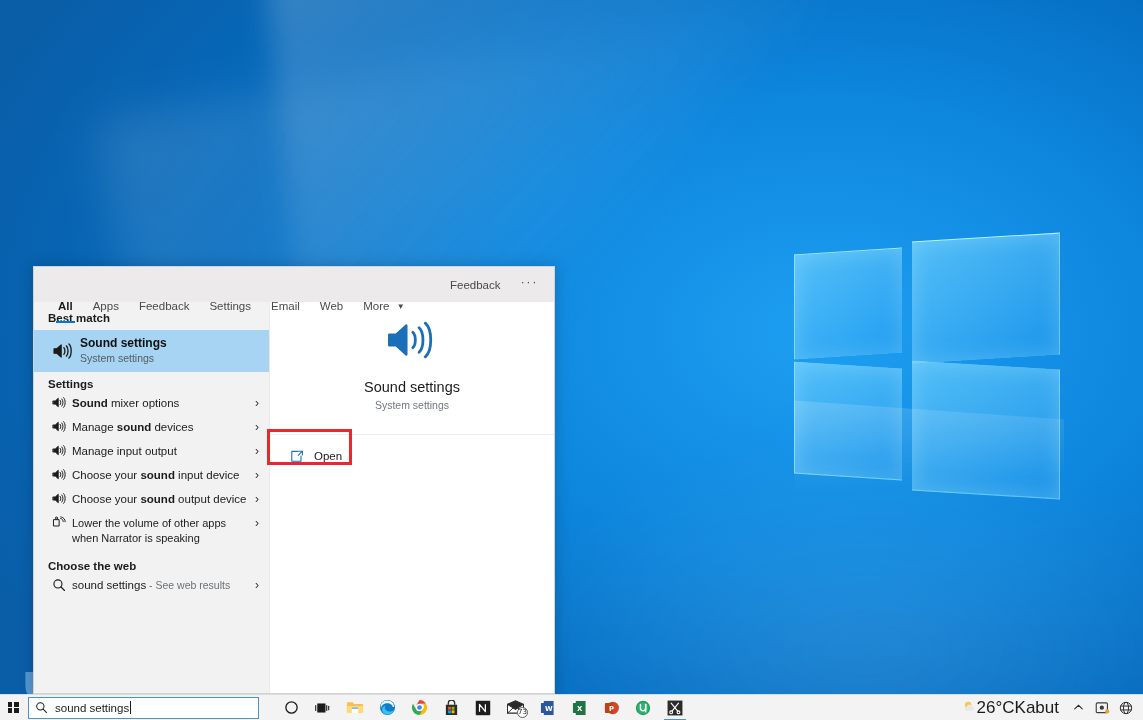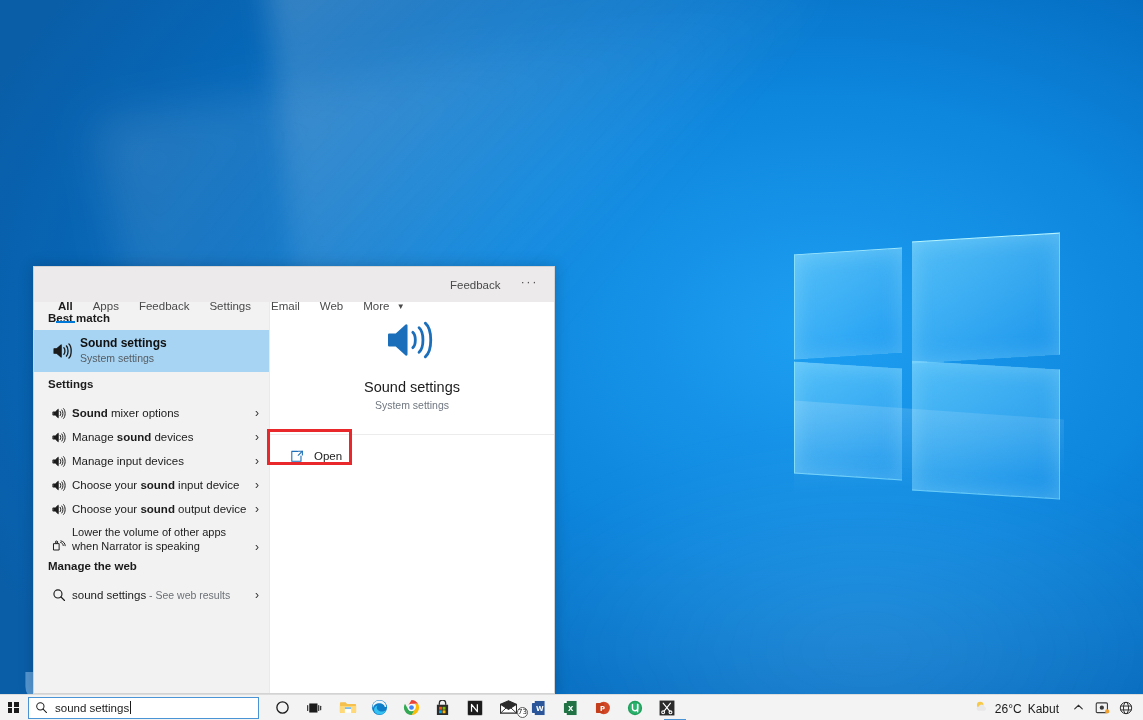--- a/index.html
+++ b/index.html
@@ -164,21 +164,21 @@
     overflow: hidden;
   }
   .group-header {
     font-size: 11.5px;
     font-weight: bold;
     color: #1b1b1b;
     padding: 6px 0 6px 14px;
   }
   .result-row {
     display: flex;
-    align-items: flex-end;
+    align-items: flex-start;
     height: 24px;
     padding: 0 6px 0 12px;
     cursor: default;
   }
   .result-row.tall { height: 42px; align-items: center; }
   .result-row.selected { background: #a7d4f2; }
   .row-icon {
     width: 26px; flex: 0 0 26px;
     display: flex; align-items: center; justify-content: center;
     color: #1b1b1b;
@@ -295,40 +295,40 @@
   .caret-bar {
     display: inline-block;
     width: 1px; height: 13px;
     background: #1b1b1b;
     vertical-align: -2px;
     margin-left: 1px;
   }
   .tb-icons { display: flex; align-items: center; margin-left: 16px; }
   .tb-item {
     width: 32px; height: 26px;
-    display: flex; align-items: center; 
+    display: flex; align-items: center; justify-content: center;
     position: relative;
     flex: 0 0 auto;
   }
   .tb-item.active-underline::after {
     content: "";
     position: absolute;
     left: 5px; right: 5px; bottom: 0;
     height: 2px; background: #4a93d4;
   }
   .tray {
     margin-left: auto;
     display: flex;
     align-items: center;
     padding-right: 6px;
     gap: 2px;
   }
   .weather {
-    display: flex; align-items: flex-end; gap: 6px;
-    font-size: 12px; color: #1b1b1b;
+    display: flex; align-items: flex-end; 
+    font-size: 17px; color: #1b1b1b;
     padding: 0 6px;
     white-space: nowrap;
   }
   .tray-icon {
     width: 22px; height: 26px;
     display: flex; align-items: center; justify-content: center;
   }
   .badge {
     position: absolute;
     right: 3px; bottom: 3px;
@@ -445,21 +445,21 @@
 
       <div class="result-row">
         <span class="row-icon">
           <svg width="15" height="13" viewBox="0 0 24 20" fill="none" stroke="#1b1b1b" stroke-width="1.6" stroke-linecap="round">
             <path d="M2 7.5 H5.2 L10 3.2 V16.8 L5.2 12.5 H2 Z" fill="#1b1b1b" stroke="#1b1b1b" stroke-width="1.4" stroke-linejoin="round"></path>
             <path d="M13 6.4 C14.5 7.7 14.5 12.3 13 13.6"></path>
             <path d="M15.8 4.3 C18.2 6.4 18.2 13.6 15.8 15.7"></path>
             <path d="M18.6 2.2 C21.9 5.1 21.9 14.9 18.6 17.8"></path>
           </svg>
         </span>
-        <span class="row-text"><span>Manage input devices</span></span>
+        <span class="row-text"><span>Manage input output</span></span>
         <span class="row-chevron">›</span>
       </div>
 
       <div class="result-row">
         <span class="row-icon">
           <svg width="15" height="13" viewBox="0 0 24 20" fill="none" stroke="#1b1b1b" stroke-width="1.6" stroke-linecap="round">
             <path d="M2 7.5 H5.2 L10 3.2 V16.8 L5.2 12.5 H2 Z" fill="#1b1b1b" stroke="#1b1b1b" stroke-width="1.4" stroke-linejoin="round"></path>
             <path d="M13 6.4 C14.5 7.7 14.5 12.3 13 13.6"></path>
             <path d="M15.8 4.3 C18.2 6.4 18.2 13.6 15.8 15.7"></path>
             <path d="M18.6 2.2 C21.9 5.1 21.9 14.9 18.6 17.8"></path>
@@ -488,21 +488,21 @@
             <path d="M2.5 4.5 H9.5 V13 H2.5 Z"></path>
             <path d="M11.5 3 C13.8 3.6 15 5.2 15 7"></path>
             <path d="M11.8 0.8 C15.6 1.6 17.6 4.2 17.6 7.3"></path>
             <circle cx="6" cy="2.4" r="1.4"></circle>
           </svg>
         </span>
         <span class="row-text"><span>Lower the volume of other apps</span><br><span>when Narrator is speaking</span></span>
         <span class="row-chevron">›</span>
       </div>
 
-      <div class="group-header">Manage the web</div>
+      <div class="group-header">Choose the web</div>
 
       <div class="result-row">
         <span class="row-icon">
           <svg width="14" height="14" viewBox="0 0 16 16" fill="none" stroke="#1b1b1b" stroke-width="1.3" stroke-linecap="round">
             <circle cx="6.8" cy="6.8" r="4.6"></circle>
             <path d="M10.3 10.3 L14.3 14.3"></path>
           </svg>
         </span>
         <span class="row-text"><span>sound settings</span><span class="web-sub"> - See web results</span></span>
         <span class="row-chevron">›</span>

